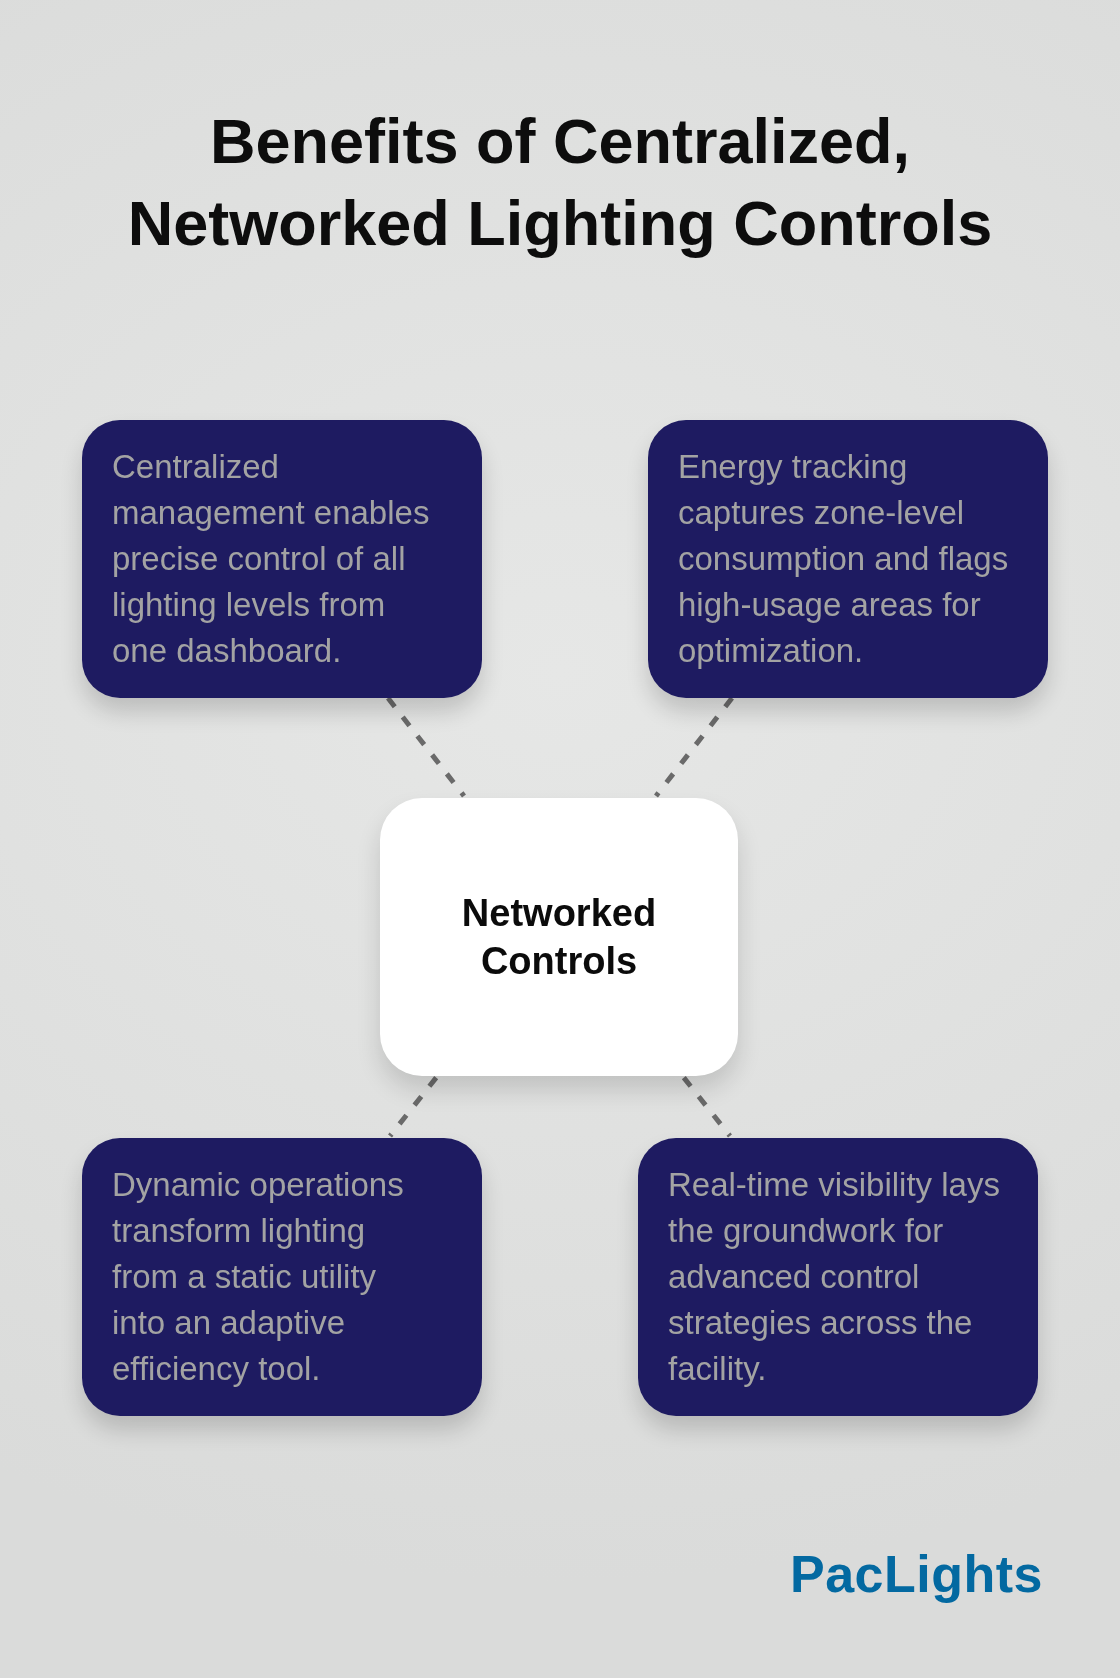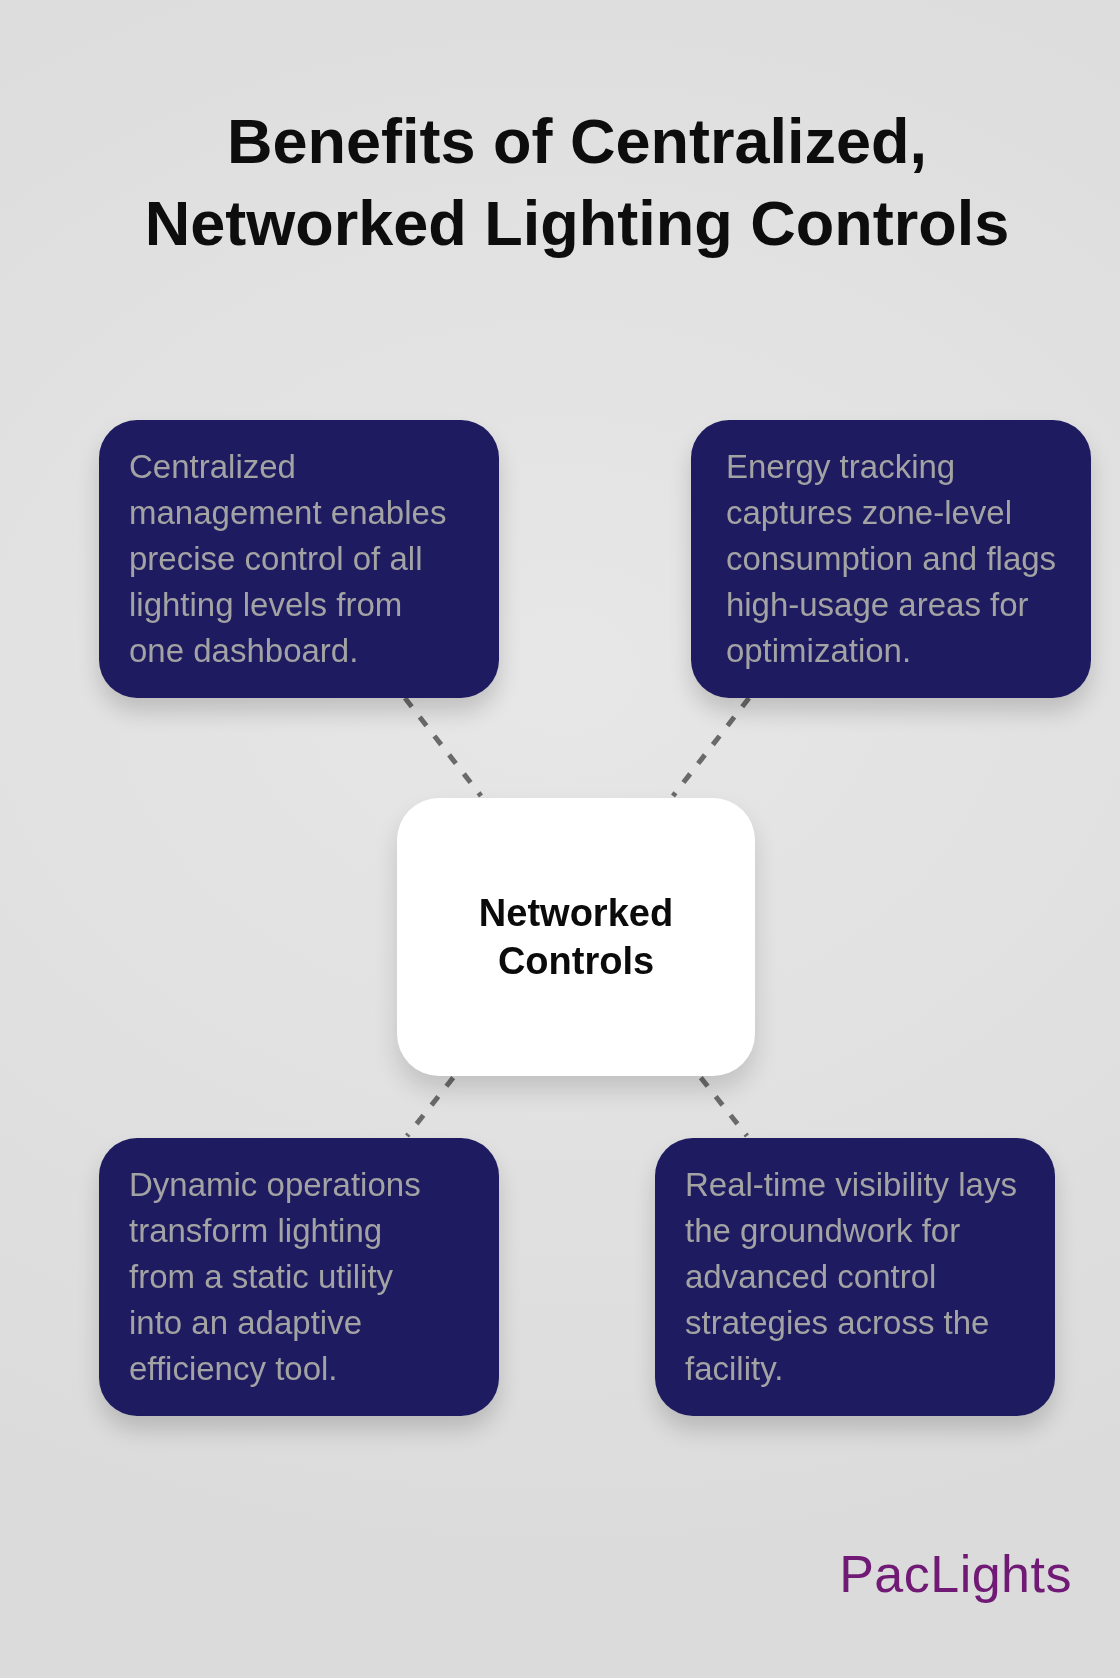--- a/index.html
+++ b/index.html
@@ -10,21 +10,20 @@
     width: 1120px;
     height: 1678px;
     position: relative;
     overflow: hidden;
     font-family: "Liberation Sans", sans-serif;
     background: radial-gradient(ellipse 900px 700px at 50% 40%, #e6e7e6 0%, #e1e2e1 55%, #dadbda 130%);
   }
   .page {
     position: absolute;
     inset: 0;
-    margin-left: 17px;
   }
   .title {
     position: absolute;
     top: 100px;
     left: 0;
     width: 1120px;
     text-align: center;
     font-size: 63px;
     line-height: 82px;
     font-weight: 700;
@@ -53,21 +52,21 @@
   }
   .card .card-text {
     padding: 0 30px 0 30px;
     color: #a3a3a3;
     font-size: 33px;
     line-height: 46px;
     font-weight: 400;
     white-space: pre-line;
   }
   .card-top-left    { left: 82px;  top: 420px; }
-  .card-top-right   { left: 674px; top: 420px; justify-content: center; }
+  .card-top-right   { left: 648px; top: 420px; }
   .card-bottom-left { left: 82px;  top: 1138px; }
   .card-bottom-right{ left: 638px; top: 1138px; }
   .center-node {
     position: absolute;
     left: 380px;
     top: 798px;
     width: 358px;
     height: 278px;
     background: #ffffff;
     border-radius: 42px;
@@ -81,25 +80,25 @@
     font-size: 38px;
     line-height: 48px;
     font-weight: 700;
     color: #0b0b0b;
     text-align: center;
     white-space: pre-line;
   }
   .logo {
     position: absolute;
     top: 1544px;
-    right: 48px;
+    right: 77px;
     font-size: 52px;
-    font-weight: 400;
+    font-weight: 700;
     letter-spacing: 0.5px;
-    color: #701a75;
+    color: #0369a1;
     z-index: 2;
   }
 </style>
 </head>
 <body>
 
 <div class="page">
 
   <div class="title">Benefits of Centralized,
 Networked Lighting Controls</div>

